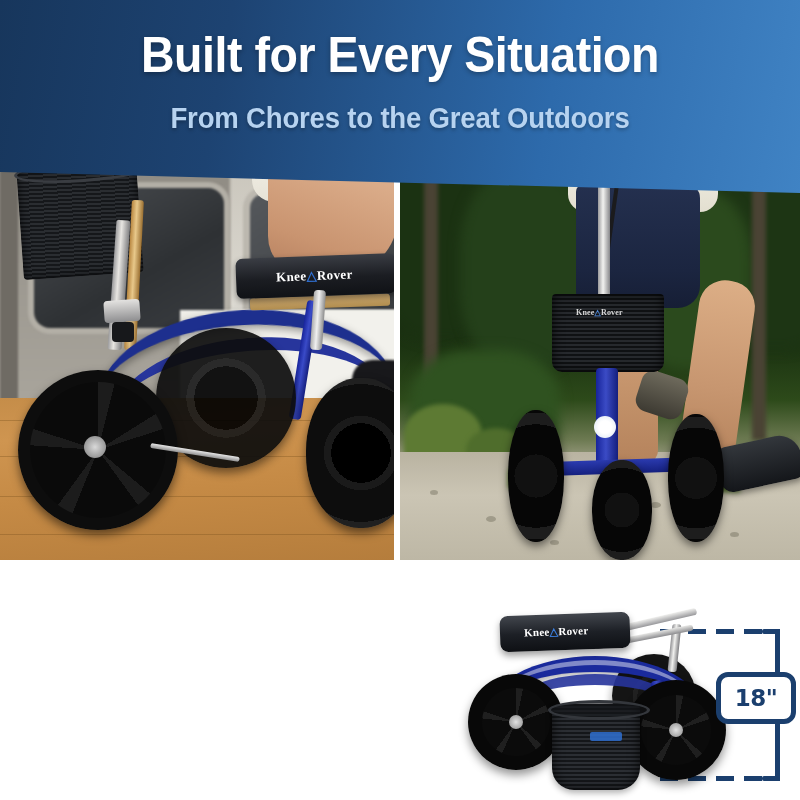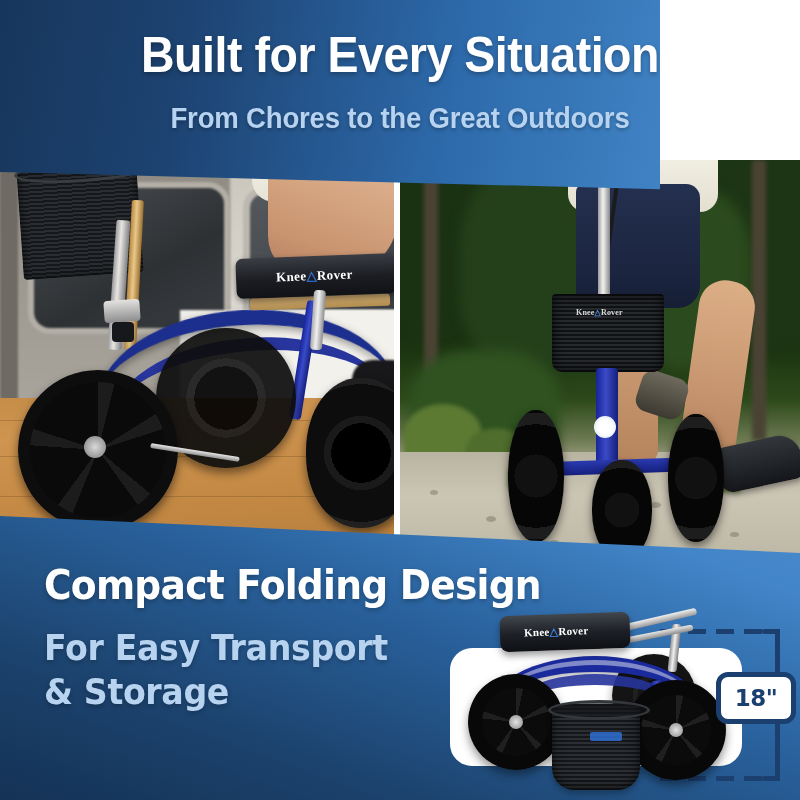--- a/index.html
+++ b/index.html
@@ -5,21 +5,21 @@
   html,body{margin:0;padding:0;}
   body{
     width:800px;height:800px;overflow:hidden;
     font-family:"Liberation Sans","DejaVu Sans",sans-serif;
     background:#2f6fb5;
   }
   #poster{position:relative;width:800px;height:800px;overflow:hidden;background:#ffffff;}
 
   
   .header{
-    position:absolute;left:0;top:0;width:660px;height:200px;
+    position:absolute;left:0;top:0;width:800px;height:200px;
     background:linear-gradient(100deg,#17365c 0%,#1d4372 28%,#2d6aab 68%,#4083c4 100%);
     -webkit-clip-path:polygon(0 0,800px 0,800px 193px,0 172px);
     clip-path:polygon(0 0,800px 0,800px 193px,0 172px);
     z-index:6;
   }
   .header-title{
     position:absolute;left:0;top:26px;width:800px;text-align:center;
     color:#ffffff;font-size:50px;font-weight:bold;letter-spacing:-0.5px;
     font-family:"Liberation Sans Narrow","Liberation Sans",sans-serif;
     transform:scaleX(0.93);transform-origin:center top;
@@ -322,27 +322,20 @@
       <div class="r-wheel rw2"></div>
       <div class="r-wheel rw3"></div>
     </div>
   </div>
 
   <div class="header">
     <div class="header-title">Built for Every Situation</div>
     <div class="header-sub">From Chores to the Great Outdoors</div>
   </div>
 
-  <div class="bottom">
-    <div class="bot-h1">Compact Folding Design</div>
-    <div class="bot-h2">
-      <div>For Easy Transport</div>
-      <div>&amp; Storage</div>
-    </div>
-  </div>
 
   <div class="prod-card"></div>
 
   <div class="bracket br-dash-top"></div>
   <div class="bracket br-corner-top"></div>
   <div class="bracket br-vert"></div>
   <div class="bracket br-corner-bot"></div>
   <div class="bracket br-dash-bot"></div>
 
   <div class="size-badge">18"</div>

